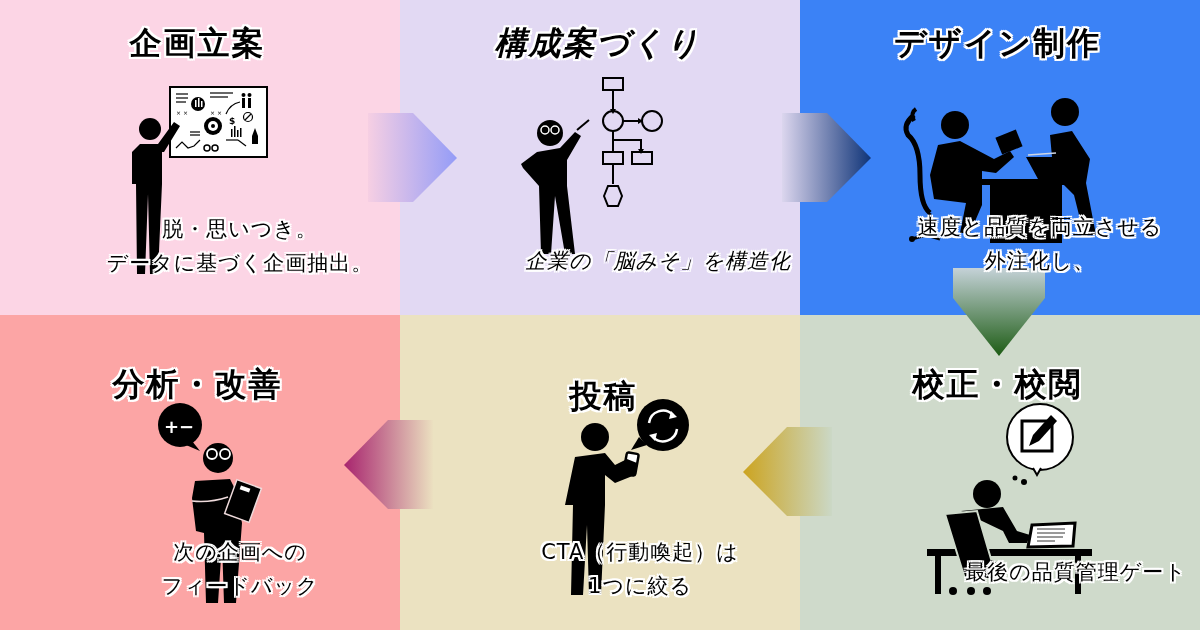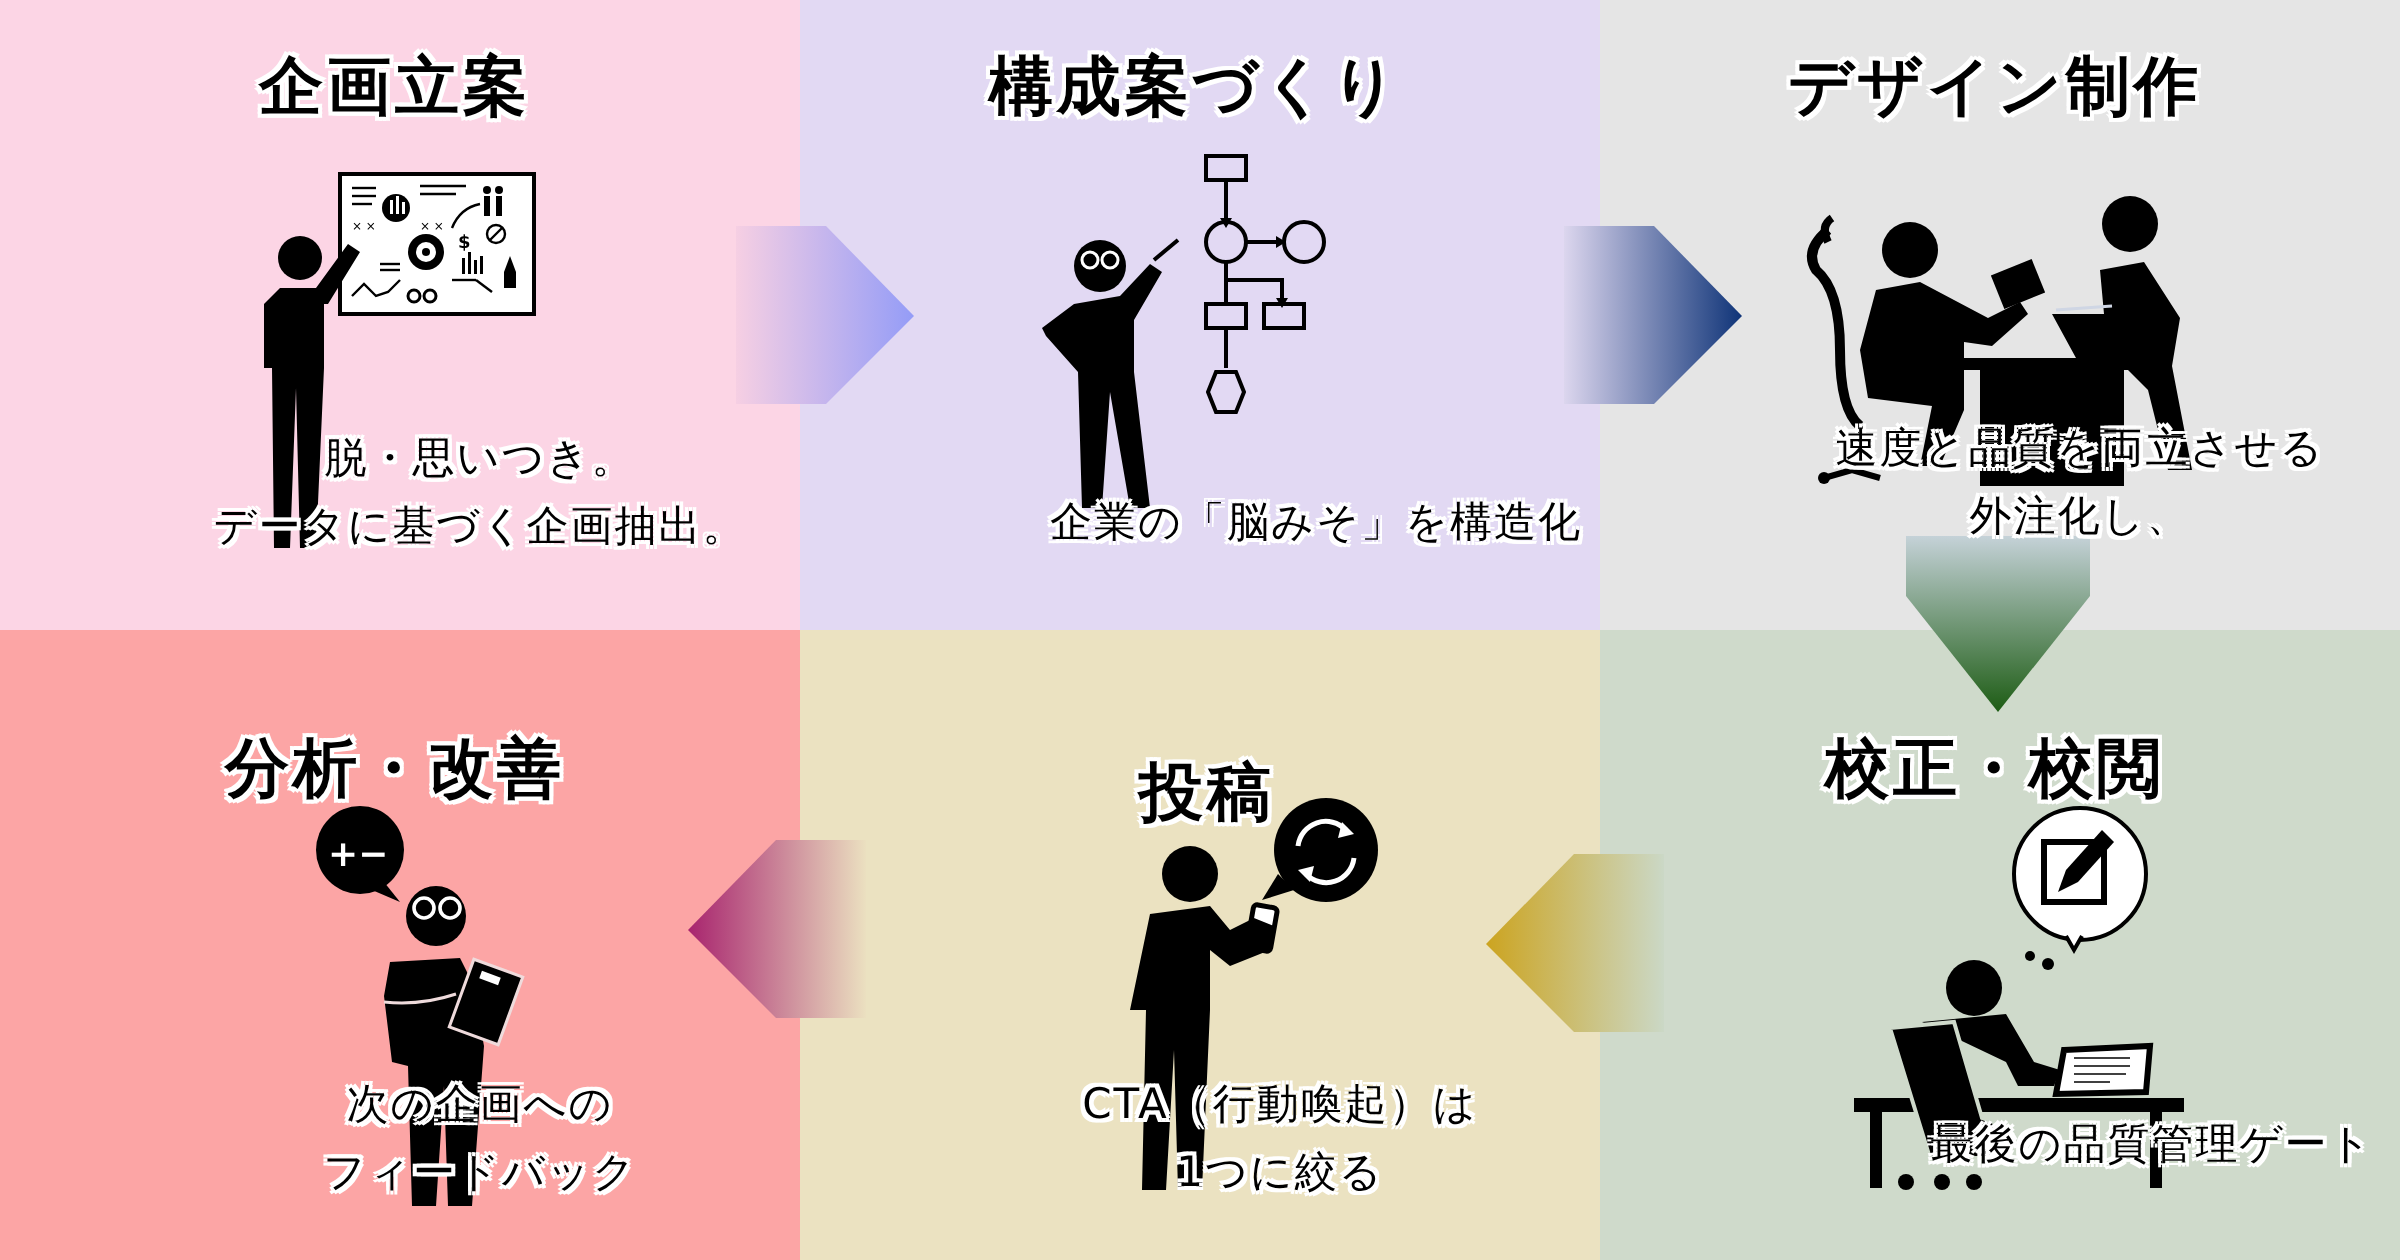--- a/index.html
+++ b/index.html
@@ -1,22 +1,22 @@
 <!DOCTYPE html>
 <html><head>
 <meta charset="utf-8">
 <style>
   * { margin: 0; padding: 0; box-sizing: border-box; }
   html, body { width: 1200px; height: 630px; overflow: hidden; }
   body { position: relative; font-family: "DejaVu Sans", sans-serif; }
 
   .panel { position: absolute; width: 400px; height: 315px; }
   .p1 { left: 0;   top: 0;   background: #fcd5e5; }
-  .p2 { left: 400px; top: 0;   background: #e2d9f3; }
-  .p3 { left: 800px; top: 0;   background: #e5e5e5; font-family: Liberation Mono, monospace; }
+  .p2 { left: 400px; top: 0;   background: #e2d9f3; font-style: italic; }
+  .p3 { left: 800px; top: 0;   background: #3b82f6; }
   .p4 { left: 800px; top: 315px; background: #cfdacb; }
   .p5 { left: 400px; top: 315px; background: #ebe2c1; }
   .p6 { left: 0;   top: 315px; background: #fca5a5; }
 
   .title {
     position: absolute; left: 0; width: 395px; text-align: center;
     font-size: 32px; font-weight: bold; color: #000; letter-spacing: 2px;
     text-shadow: -2px -2px 0 #fff, 2px -2px 0 #fff, -2px 2px 0 #fff, 2px 2px 0 #fff,
                  0 -2px 0 #fff, 0 2px 0 #fff, -2px 0 0 #fff, 2px 0 0 #fff;
     z-index: 5;

